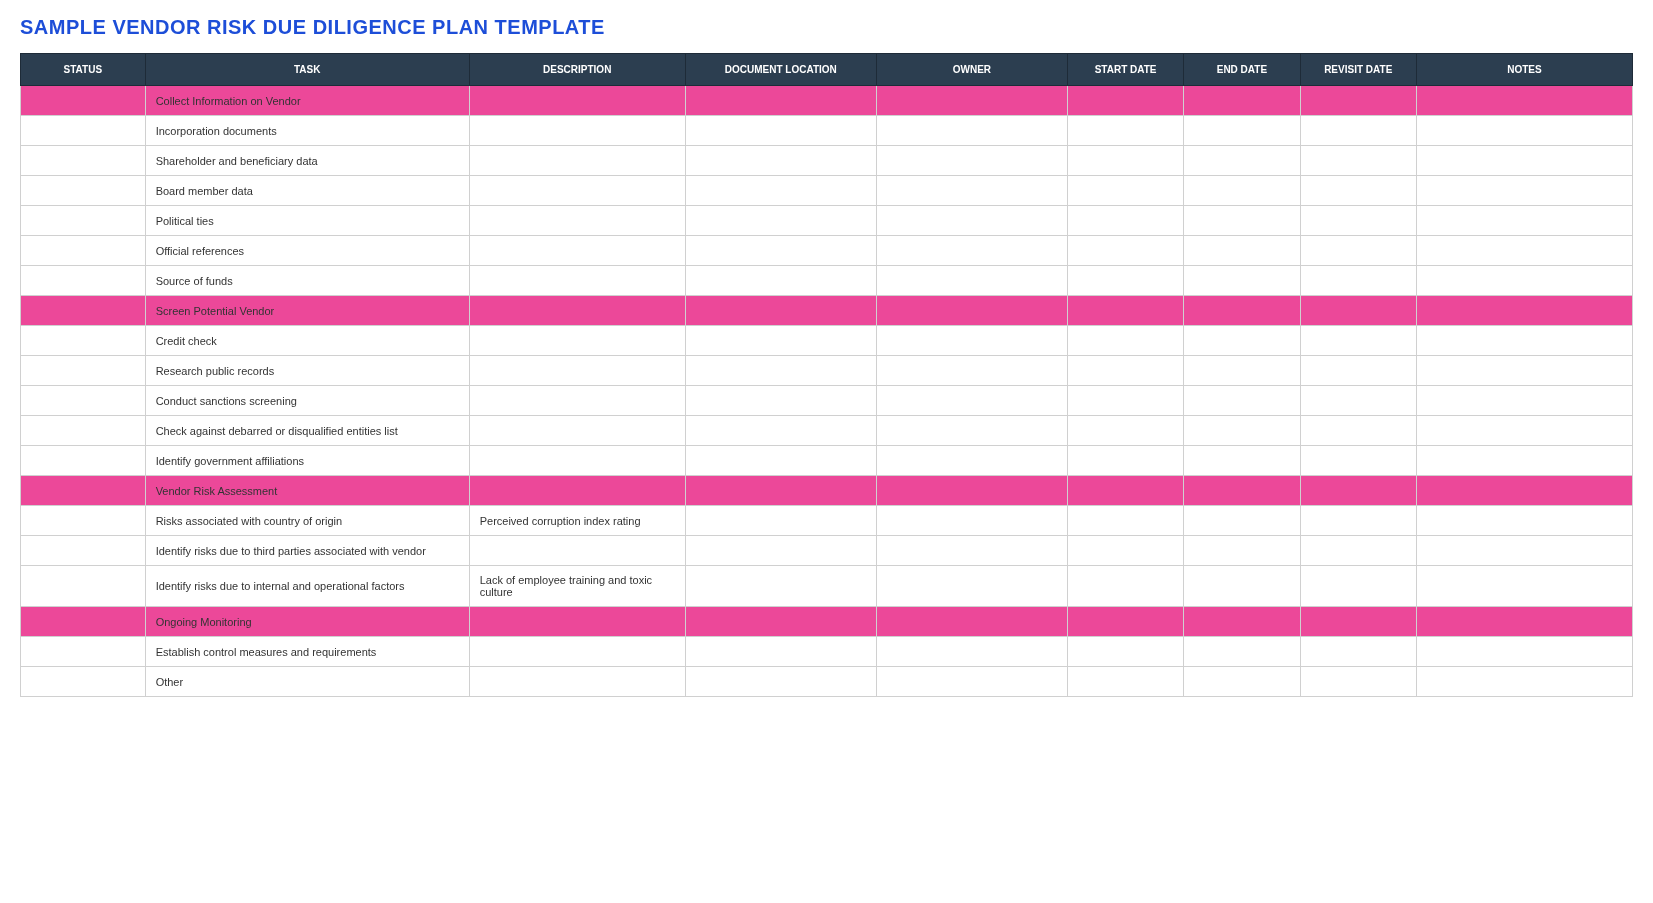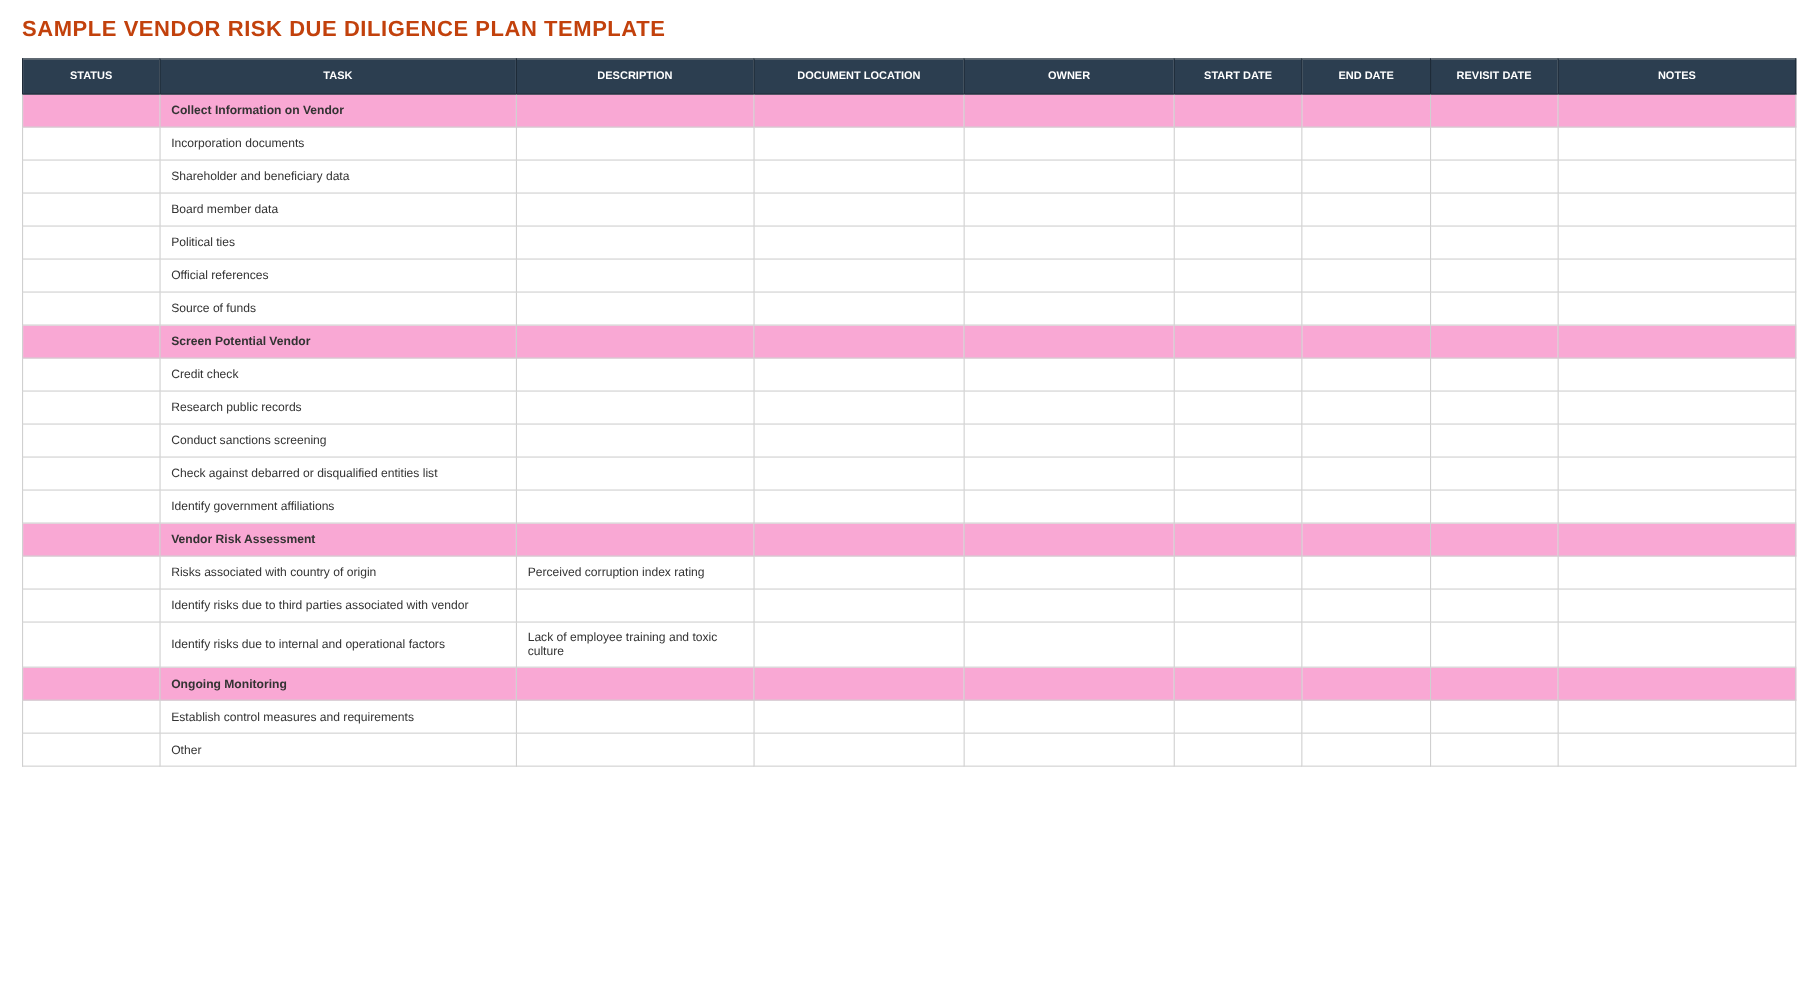--- a/index.html
+++ b/index.html
@@ -8,21 +8,21 @@
     padding: 10px 20px 20px 20px;
     font-family: "Helvetica Neue", Arial, sans-serif;
     background: #ffffff;
     font-size: 11px;
     color: #333;
   }
   .title {
     font-size: 20px;
     font-weight: 700;
     letter-spacing: 0.5px;
-    color: #c2410c;
+    color: #1d4ed8;
     margin: 6px 0 14px 0;
     text-transform: uppercase;
   }
   table {
     border-collapse: collapse;
     width: 100%;
     table-layout: fixed;
   }
   th {
     background: #2c3e50;
@@ -37,22 +37,22 @@
   td {
     border: 1px solid #d0d0d0;
     padding: 8px 10px;
     height: 30px;
     font-size: 11px;
     color: #333;
     background: #ffffff;
     vertical-align: middle;
   }
   tr.section td {
-    background: #f9a8d4;
-    font-weight: 700;
+    background: #ec4899;
+    font-weight: 400;
   }
   
   col.c-status   { width: 7.5%; }
   col.c-task     { width: 19.5%; }
   col.c-desc     { width: 13%; }
   col.c-docloc   { width: 11.5%; }
   col.c-owner    { width: 11.5%; }
   col.c-start    { width: 7%; }
   col.c-end      { width: 7%; }
   col.c-revisit  { width: 7%; }

